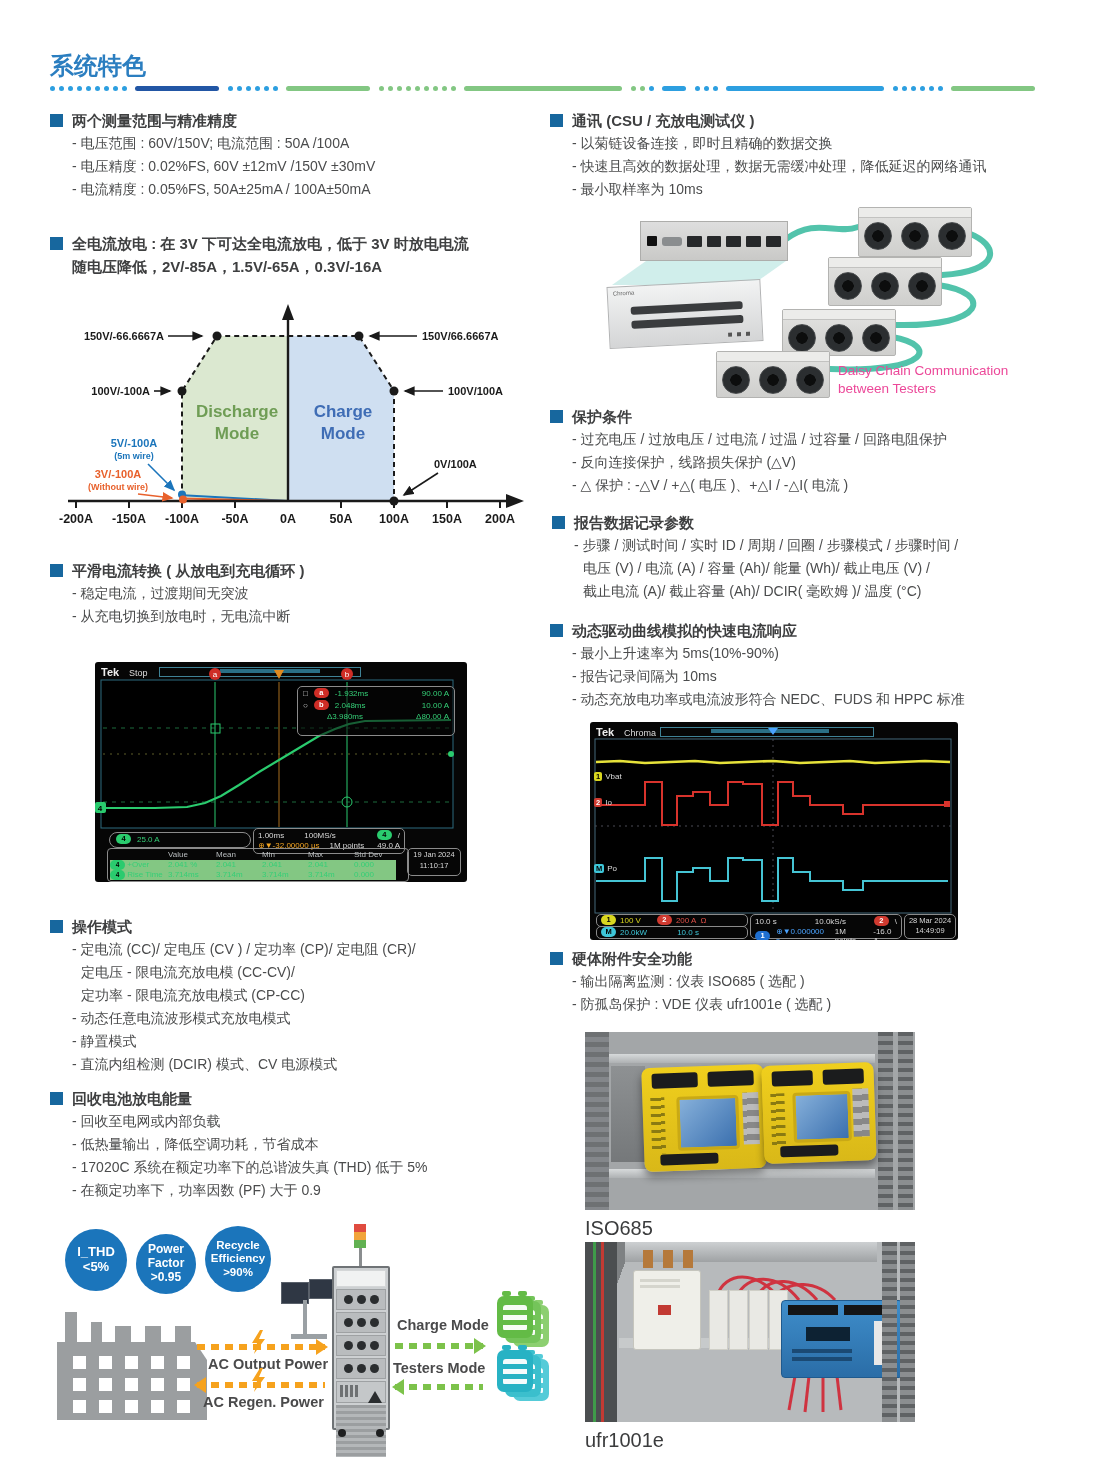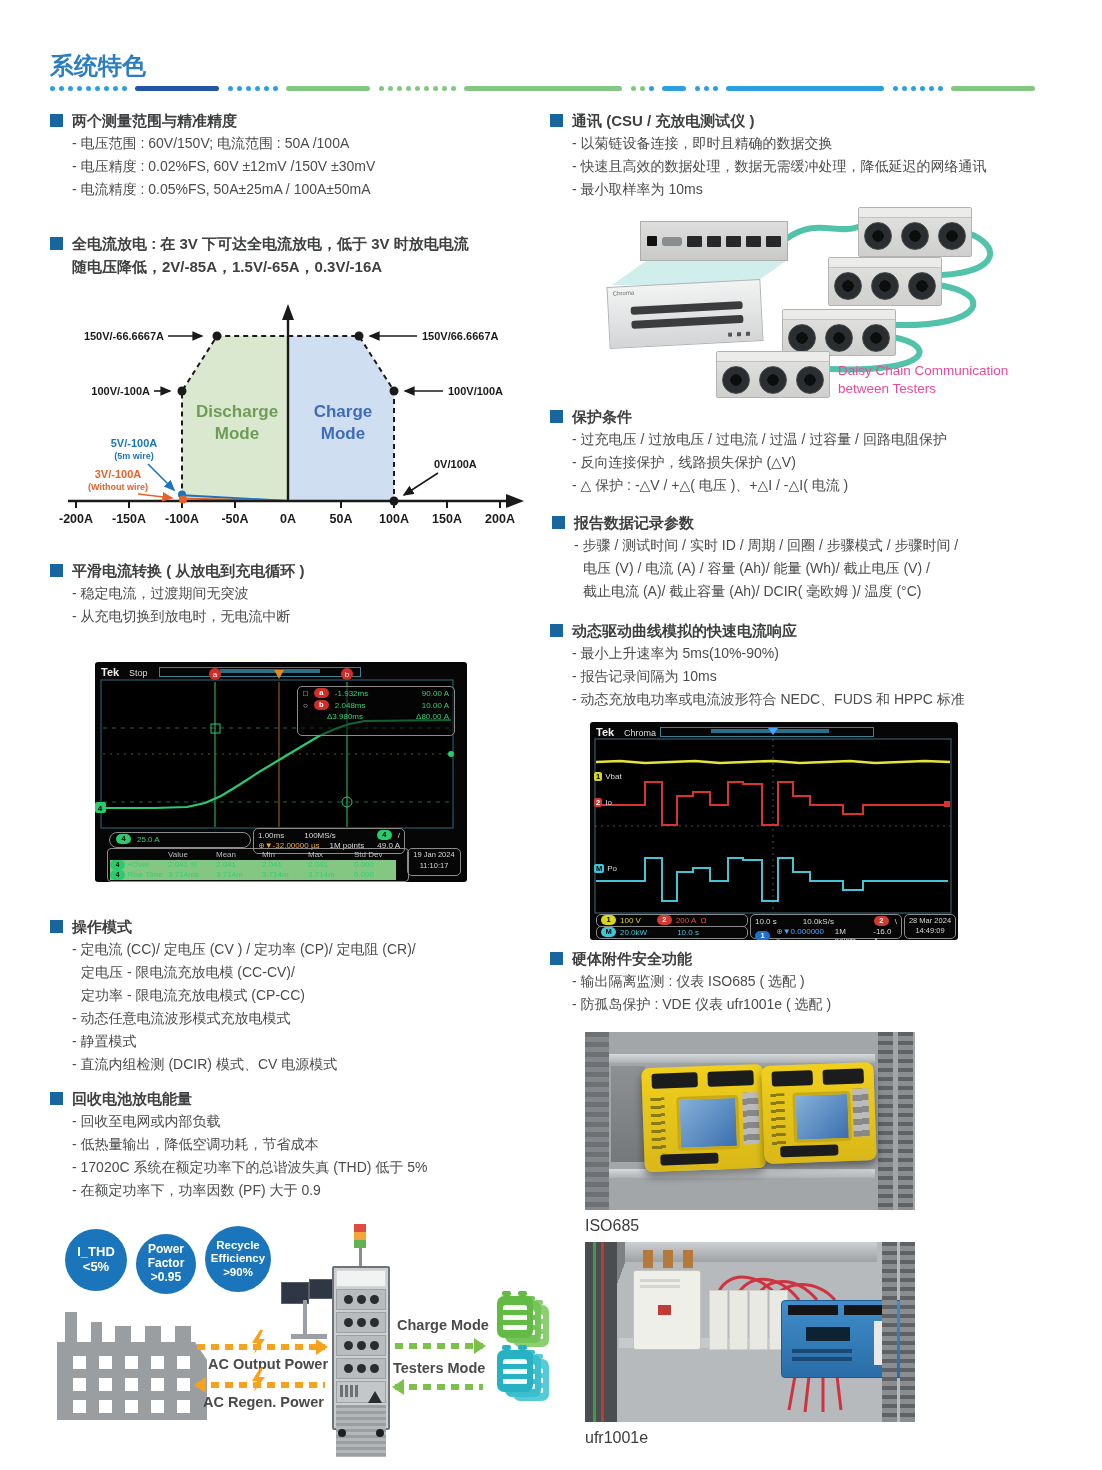--- a/index.html
+++ b/index.html
@@ -54,21 +54,21 @@
   #rearp .pwr{background:#111;width:10px;height:10px;}
   #flatu{position:absolute;left:8px;top:78px;width:152px;height:60px;transform:rotate(-3deg);
          background:linear-gradient(#f2f3f3,#d4d5d6);border:1px solid #b2b3b4;}
   #flatu .slot{position:absolute;left:22px;width:112px;height:8px;background:#3a3c3e;border-radius:3px;}
   #flatu .lbl{position:absolute;left:5px;top:3px;font-size:6px;color:#666;}
   #flatu .dots{position:absolute;right:8px;bottom:5px;width:26px;height:4px;
          background:repeating-linear-gradient(90deg,#555 0 4px,transparent 4px 9px);}
   .dcap{position:absolute;left:238px;top:157px;width:250px;font-size:13.5px;color:#ec4899;line-height:18px;}
   
   .photo{position:absolute;overflow:hidden;background:#a3a6a8;}
-  .photo-cap{position:absolute;font-size:16px;color:#3b3c3d;}
+  .photo-cap{position:absolute;font-size:20px;color:#3b3c3d;}
   .railL{position:absolute;left:0;top:0;bottom:0;width:24px;
          background:repeating-linear-gradient(180deg,#6e7173 0 5px,#90939514 5px 10px),#83868a;}
   .railR{position:absolute;top:0;bottom:0;width:15px;
          background:repeating-linear-gradient(180deg,#5f6264 0 4px,#8b8e90 4px 9px);}
   .shelf{position:absolute;height:9px;background:linear-gradient(#d7dadb,#aeb1b3);}
   .iso-mod{position:absolute;background:linear-gradient(#f0cf1d,#d9b818);border-radius:8px;
            box-shadow:0 5px 9px rgba(0,0,0,.45);transform:rotate(-2deg);}
   .iso-top{position:absolute;top:6px;left:10px;right:10px;height:15px;display:flex;gap:10px;}
   .iso-top i{flex:1;background:#1b1c1d;border-radius:3px;}
   .iso-win{position:absolute;background:linear-gradient(135deg,#86b0da,#3a6fae);border:3px solid #c9a915;border-radius:4px;}
@@ -613,21 +613,21 @@
     <div class="obox" style="left:6px;top:204px;width:150px;height:11px">
       <div class="row" style="padding:0 4px;gap:4px">
         <span class="pill" style="background:#3ec6d8">M</span>
           <span class="cyn">20.0kW</span>
         <span class="cyn" style="margin-left:26px">10.0 s</span>
         </div>
     </div>
     <div class="obox" style="left:160px;top:192px;width:150px;height:23px">
       <div class="row" style="padding:1px 4px">
           <span class="wht">10.0 s</span>
-        <span class="wht" style="margin-left:20px">10.0kS/s</span>
+        <span class="wht" style="margin-left:32px">10.0kS/s</span>
         <span class="pill" style="background:#d03a30;color:#fff;margin-left:auto">2</span>
         <span class="wht">\</span>
         </div>
       <div class="row" style="padding:0 4px">
           <span class="pill" style="background:#1f6fd0;color:#fff">1</span>
         <span class="blu">⊕▼0.000000 s</span>
         <span class="wht" style="margin-left:2px">1M points</span>
         <span class="wht" style="margin-left:auto">-16.0 A</span>
         </div>
     </div>

